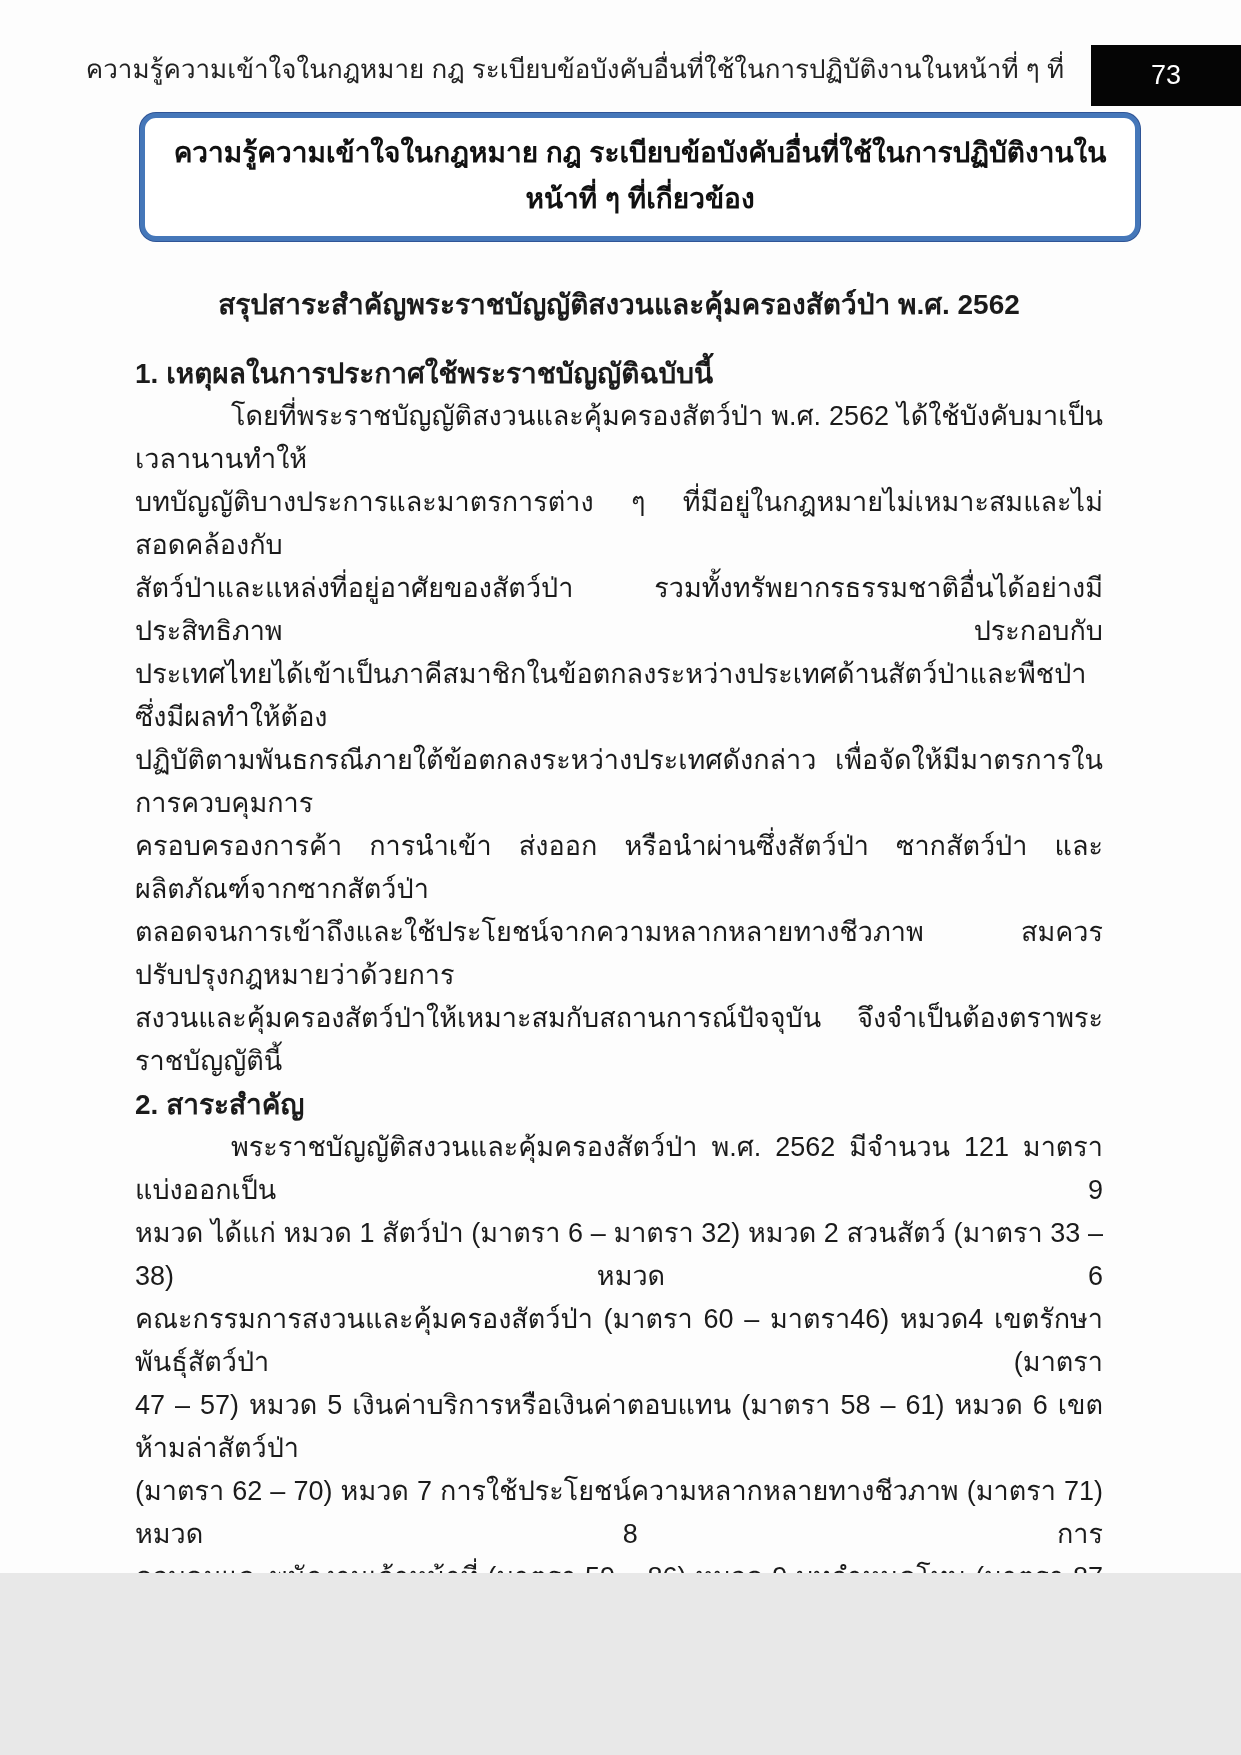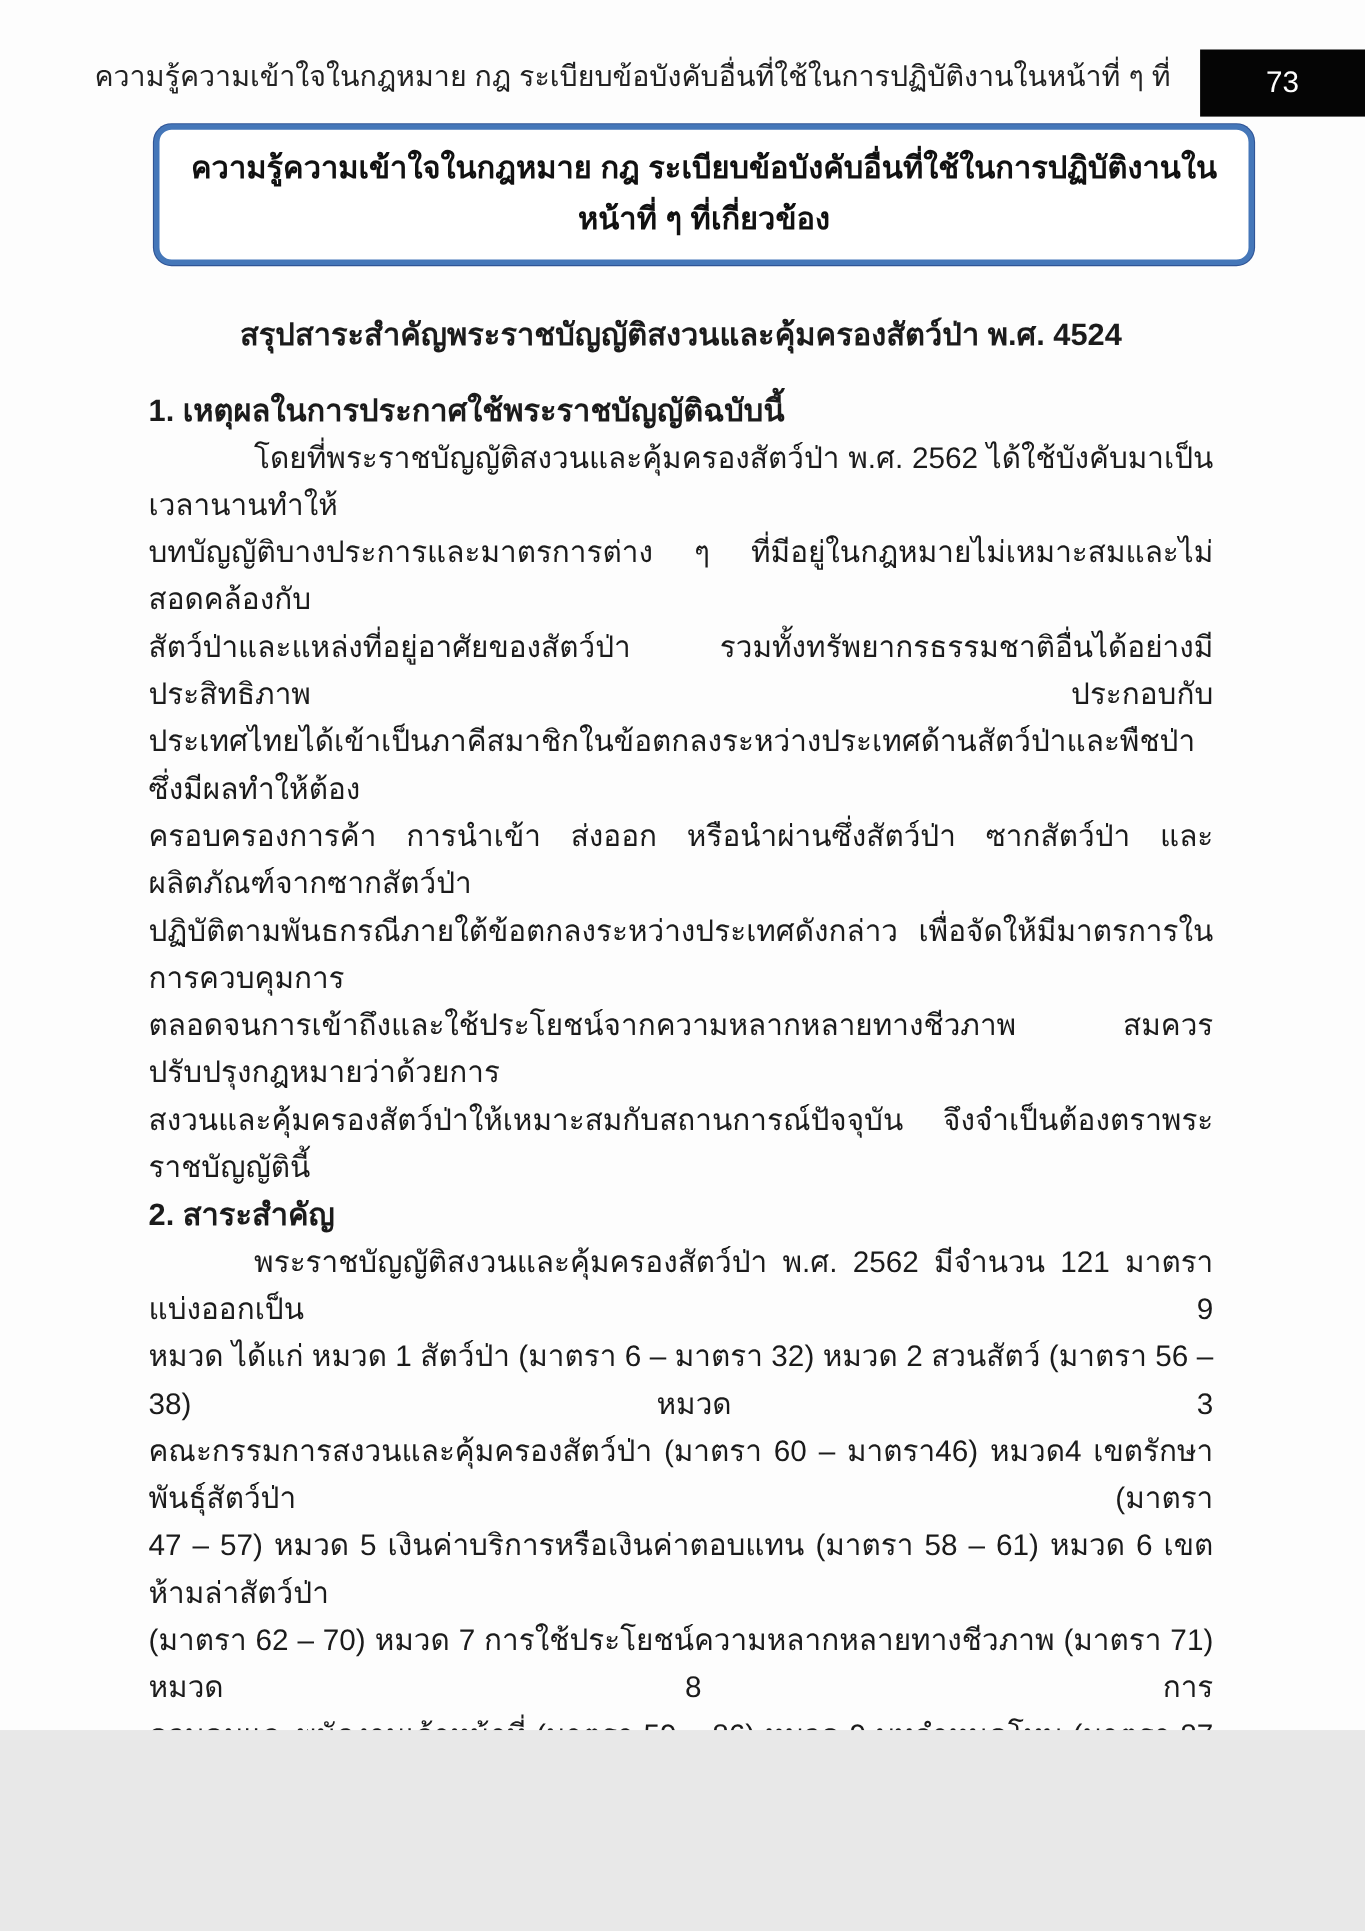--- a/index.html
+++ b/index.html
@@ -73,40 +73,40 @@
   <div class="pageno-box">
     <span>73</span>
   </div>
 
   <div class="title-box">
     <div>ความรู้ความเข้าใจในกฎหมาย กฎ ระเบียบข้อบังคับอื่นที่ใช้ในการปฏิบัติงานในหน้าที่ ๆ ที่เกี่ยวข้อง</div>
   </div>
 
   <div class="content">
 
-    <div class="doc-title">สรุปสาระสำคัญพระราชบัญญัติสงวนและคุ้มครองสัตว์ป่า พ.ศ. 4524</div>
+    <div class="doc-title">สรุปสาระสำคัญพระราชบัญญัติสงวนและคุ้มครองสัตว์ป่า พ.ศ. 2562</div>
 
     <div class="sec-heading h1">1. เหตุผลในการประกาศใช้พระราชบัญญัติฉบับนี้</div>
 
     <div class="para ind1">
         <div class="ln">โดยที่พระราชบัญญัติสงวนและคุ้มครองสัตว์ป่า พ.ศ. 2562 ได้ใช้บังคับมาเป็นเวลานานทำให้</div>
         <div class="ln">บทบัญญัติบางประการและมาตรการต่าง ๆ ที่มีอยู่ในกฎหมายไม่เหมาะสมและไม่สอดคล้องกับ</div>
         <div class="ln">สัตว์ป่าและแหล่งที่อยู่อาศัยของสัตว์ป่า รวมทั้งทรัพยากรธรรมชาติอื่นได้อย่างมีประสิทธิภาพ ประกอบกับ</div>
         <div class="ln">ประเทศไทยได้เข้าเป็นภาคีสมาชิกในข้อตกลงระหว่างประเทศด้านสัตว์ป่าและพืชป่าซึ่งมีผลทำให้ต้อง</div>
+        <div class="ln">ปฏิบัติตามพันธกรณีภายใต้ข้อตกลงระหว่างประเทศดังกล่าว เพื่อจัดให้มีมาตรการในการควบคุมการ</div>
         <div class="ln">ครอบครองการค้า การนำเข้า ส่งออก หรือนำผ่านซึ่งสัตว์ป่า ซากสัตว์ป่า และผลิตภัณฑ์จากซากสัตว์ป่า</div>
-        <div class="ln">ปฏิบัติตามพันธกรณีภายใต้ข้อตกลงระหว่างประเทศดังกล่าว เพื่อจัดให้มีมาตรการในการควบคุมการ</div>
         <div class="ln">ตลอดจนการเข้าถึงและใช้ประโยชน์จากความหลากหลายทางชีวภาพ สมควรปรับปรุงกฎหมายว่าด้วยการ</div>
         <div class="ln">สงวนและคุ้มครองสัตว์ป่าให้เหมาะสมกับสถานการณ์ปัจจุบัน จึงจำเป็นต้องตราพระราชบัญญัตินี้</div>
       </div>
 
     <div class="sec-heading h2">2. สาระสำคัญ</div>
 
     <div class="para ind1">
         <div class="ln">พระราชบัญญัติสงวนและคุ้มครองสัตว์ป่า พ.ศ. 2562 มีจำนวน 121 มาตรา แบ่งออกเป็น 9</div>
-        <div class="ln">หมวด ได้แก่ หมวด 1 สัตว์ป่า (มาตรา 6 – มาตรา 32) หมวด 2 สวนสัตว์ (มาตรา 56 – 38) หมวด 3</div>
+        <div class="ln">หมวด ได้แก่ หมวด 1 สัตว์ป่า (มาตรา 6 – มาตรา 32) หมวด 2 สวนสัตว์ (มาตรา 33 – 38) หมวด 6</div>
         <div class="ln">คณะกรรมการสงวนและคุ้มครองสัตว์ป่า (มาตรา 60 – มาตรา46) หมวด4 เขตรักษาพันธุ์สัตว์ป่า (มาตรา</div>
         <div class="ln">47 – 57) หมวด 5 เงินค่าบริการหรือเงินค่าตอบแทน (มาตรา 58 – 61) หมวด 6 เขตห้ามล่าสัตว์ป่า</div>
         <div class="ln">(มาตรา 62 – 70) หมวด 7 การใช้ประโยชน์ความหลากหลายทางชีวภาพ (มาตรา 71) หมวด 8 การ</div>
         <div class="ln">ควบคุมและพนักงานเจ้าหน้าที่ (มาตรา 59 – 86) หมวด 9 บทกำหนดโทษ (มาตรา 87 – 110) และบท</div>
         <div class="ln">เฉพาะกาล (มาตรา 111 – 121) โดยมีรายละเอียดที่สำคัญสรุปได้ ดังนี้</div>
       </div>
 
   </div>
 
   <div class="bottom-bar"></div>

